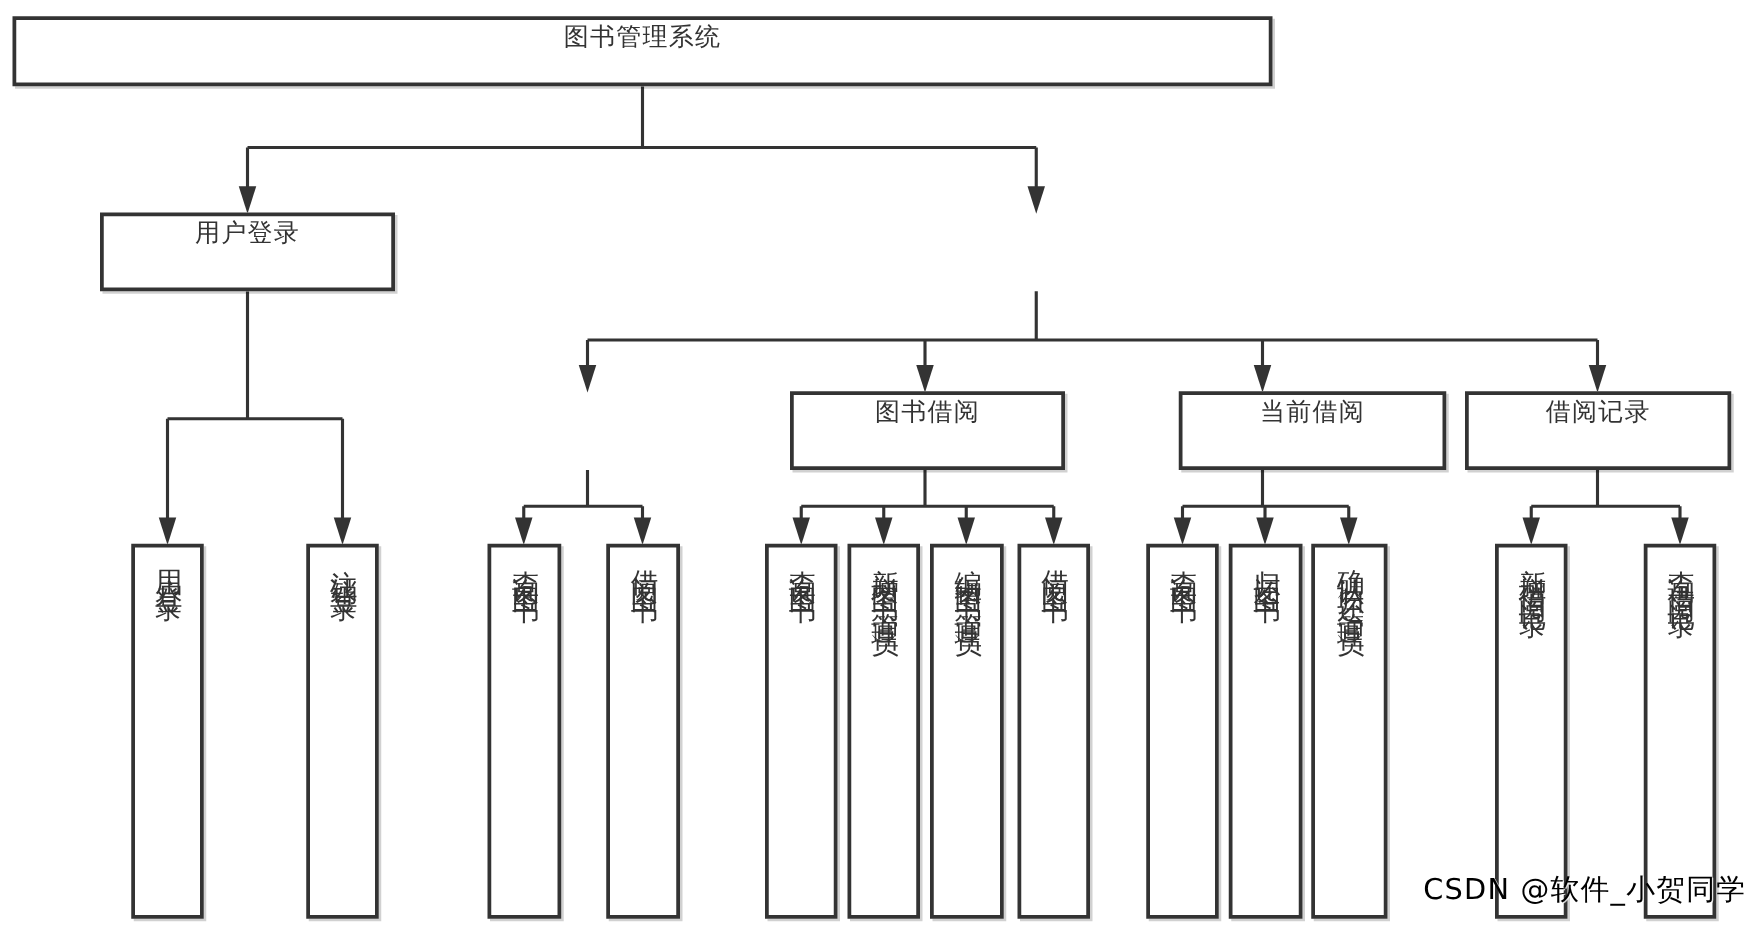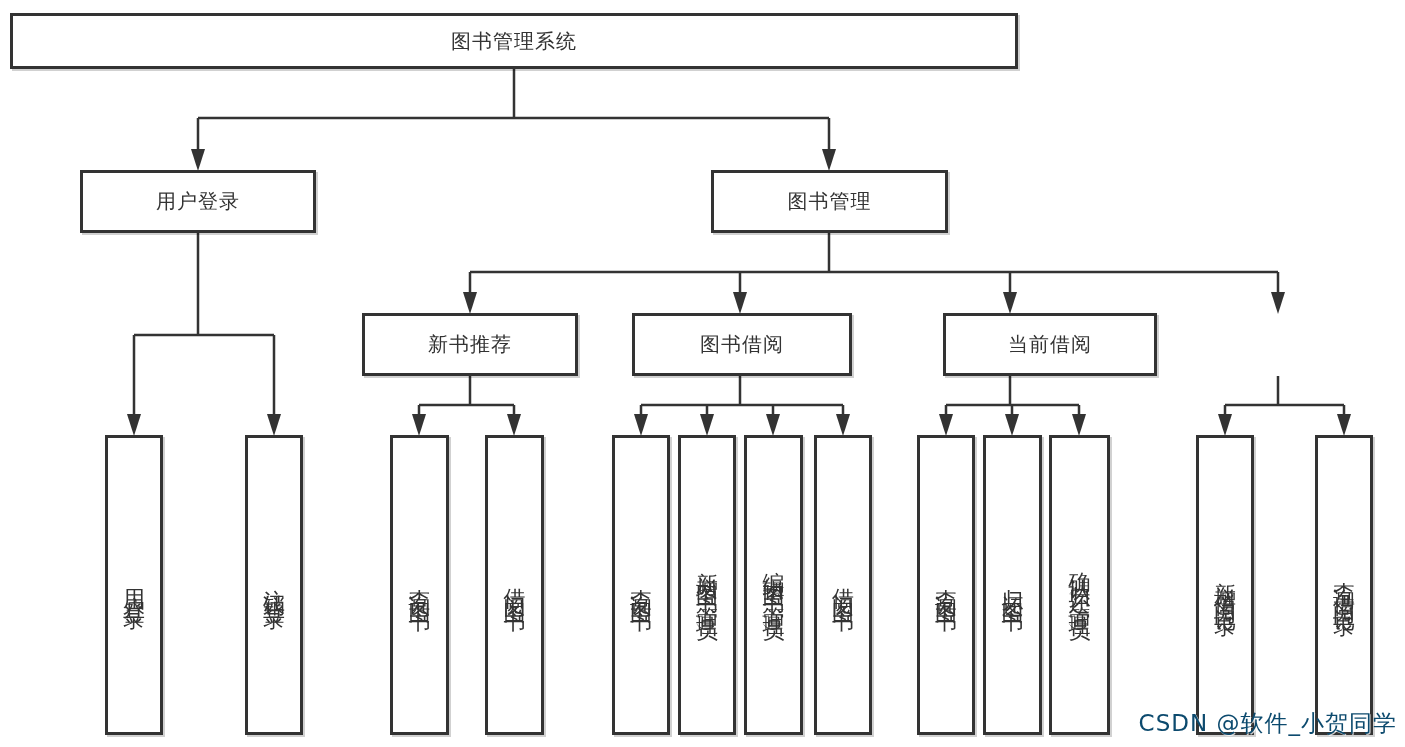--- a/index.html
+++ b/index.html
@@ -22,44 +22,43 @@
     top: 0;
     width: 1405px;
     height: 747px;
   }
   .node {
     position: absolute;
     box-sizing: border-box;
     border: 3px solid #333333;
     background: #ffffff;
     display: flex;
-    align-items: center;
     justify-content: center;
     box-shadow: 2px 2px 0 rgba(0,0,0,0.18);
   }
   .node .hlabel {
     font-size: 20px;
     letter-spacing: 1px;
     color: #333333;
     white-space: nowrap;
   }
   .leaf .vlabel {
     writing-mode: vertical-rl;
     text-orientation: mixed;
     font-size: 22px;
     letter-spacing: 7px;
     line-height: 1;
     color: #333333;
   }
   .watermark {
     position: absolute;
     right: 8px;
-    bottom: 8px;
+    bottom: 20px;
     font-size: 23px;
-    color: #0c4a6e;
+    color: #000000;
     text-shadow: 1px 1px 0 rgba(255,255,255,0.75);
     white-space: nowrap;
     z-index: 5;
     letter-spacing: 1px;
   }
 </style>
 </head>
 <body>
 
 <div class="canvas">
@@ -104,32 +103,29 @@
     </g>
   </svg>
 
   <div class="node" style="left:10px; top:13px; width:1008px; height:56px;">
     <span class="hlabel">图书管理系统</span>
   </div>
 
   <div class="node" style="left:80px; top:170px; width:236px; height:63px;">
     <span class="hlabel">用户登录</span>
   </div>
-  <div class="node" style="left:711px; top:170px; width:237px; height:63px;">
-    <span class="hlabel">图书管理</span>
-  </div>
 
-  <div class="node" style="left:362px; top:313px; width:216px; height:63px;">
-    <span class="hlabel">新书推荐</span>
-  </div>
   <div class="node" style="left:632px; top:313px; width:220px; height:63px;">
     <span class="hlabel">图书借阅</span>
   </div>
   <div class="node" style="left:903px; top:313px; width:214px; height:63px;margin-left:40px;">
     <span class="hlabel">当前借阅</span>
+  </div>
+  <div class="node" style="left:1172px; top:313px; width:213px; height:63px;">
+    <span class="hlabel">借阅记录</span>
   </div>
 
   <div class="node leaf" style="left:105px; top:435px; width:58px; height:300px;">
     <span class="vlabel">用户登录</span>
   </div>
   <div class="node leaf" style="left:245px; top:435px; width:58px; height:300px;">
     <span class="vlabel">注销登录</span>
   </div>
 
   <div class="node leaf" style="left:390px; top:435px; width:59px; height:300px;">

